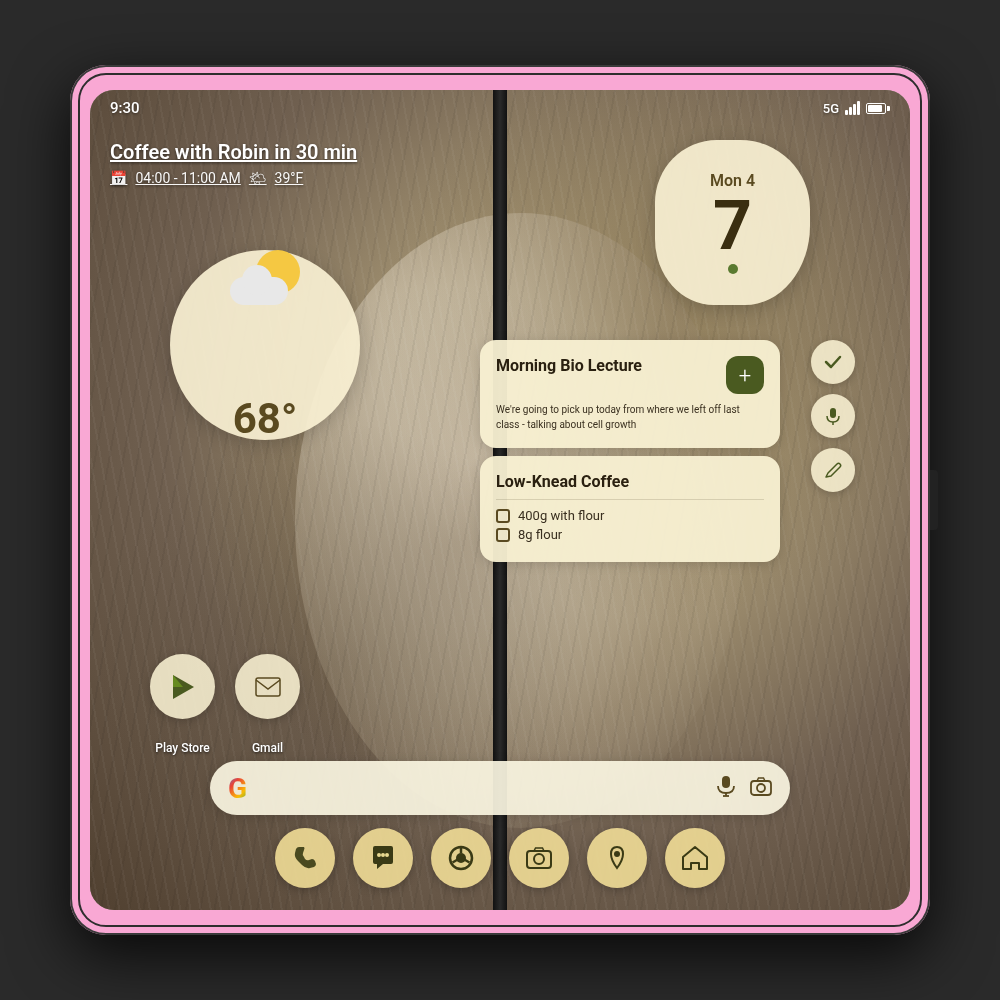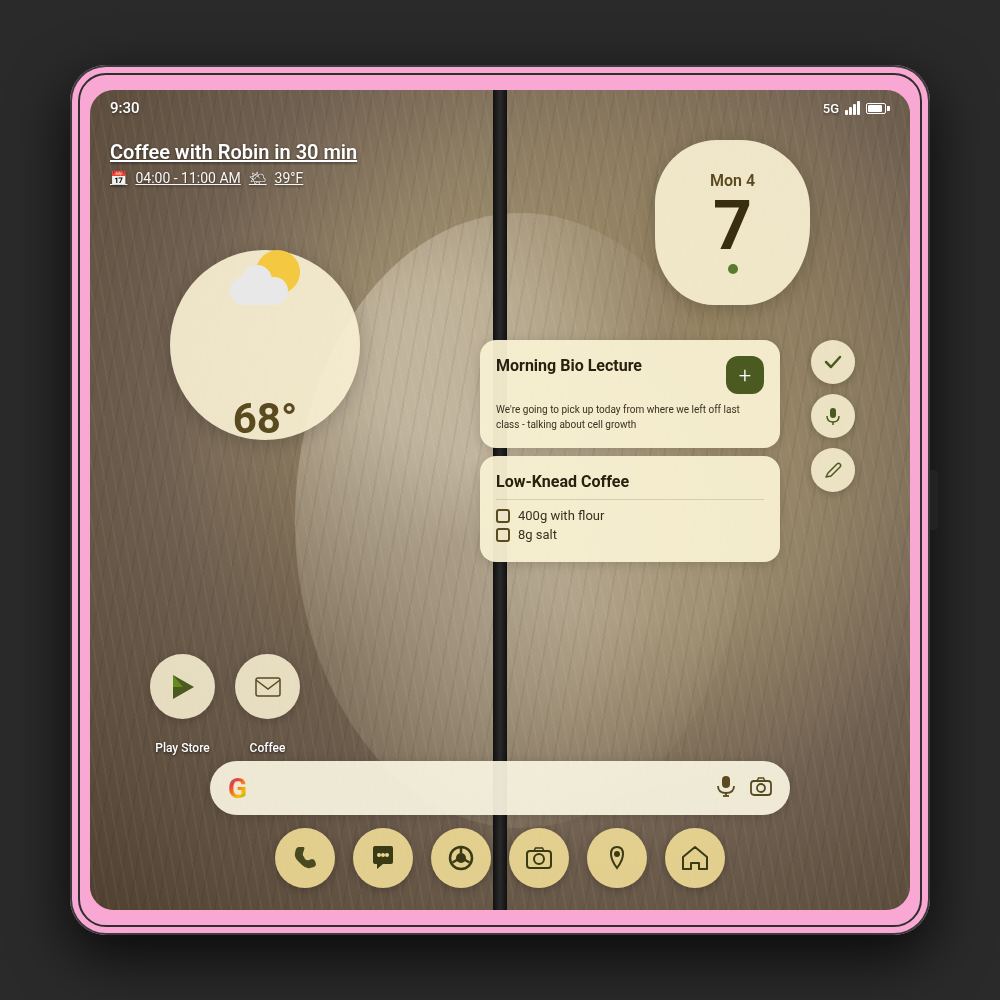--- a/index.html
+++ b/index.html
@@ -585,21 +585,21 @@
 
       <div class="note-card">
         <div class="note-title">Low-Knead Coffee</div>
         <div class="note-divider"></div>
         <div class="note-list-item">
           <div class="checkbox"></div>
           <span>400g with flour</span>
         </div>
         <div class="note-list-item">
           <div class="checkbox"></div>
-          <span>8g salt</span>
+          <span>8g flour</span>
         </div>
       </div>
     </div>
 
     <div class="side-actions">
       <div class="side-action-btn">
         <svg width="20" height="20" viewBox="0 0 20 20">
             <polyline points="3,10 8,15 17,5" fill="none" stroke="#4a5a20" stroke-width="2.5" stroke-linecap="round" stroke-linejoin="round"></polyline>
           </svg>
       </div>
@@ -627,21 +627,21 @@
         </div>
         <span class="app-icon-label">Play Store</span>
       </div>
       <div class="app-icon">
         <div class="app-icon-circle">
           <svg width="32" height="32" viewBox="0 0 32 32">
             <rect x="4" y="7" width="24" height="18" rx="2" fill="none" stroke="#5a4a20" stroke-width="1.5"></rect>
             <polyline points="4,9 16,18 28,9" fill="none" stroke="#5a4a20" stroke-width="1.5"></polyline>
           </svg>
         </div>
-        <span class="app-icon-label">Coffee</span>
+        <span class="app-icon-label">Gmail</span>
       </div>
     </div>
 
     <div class="search-bar">
       <span class="google-g">G</span>
       <div class="search-spacer"></div>
       <div class="search-icons">
         <span style="font-size:20px; color:#5a4a20;">
           <svg width="20" height="22" viewBox="0 0 20 22">
             <rect x="6" y="1" width="8" height="12" rx="4" fill="#5a4a20"></rect>

